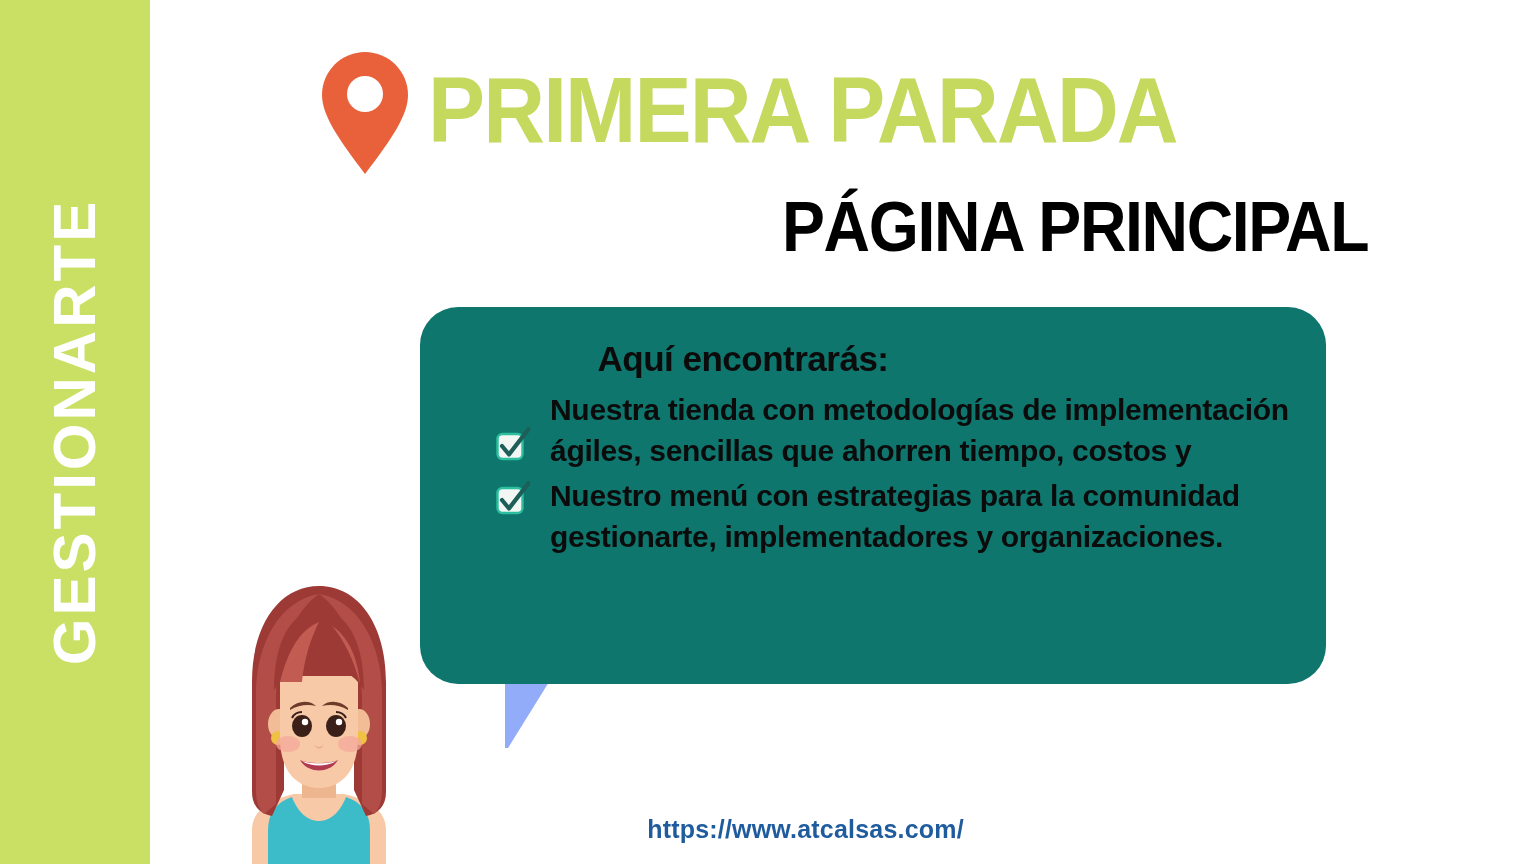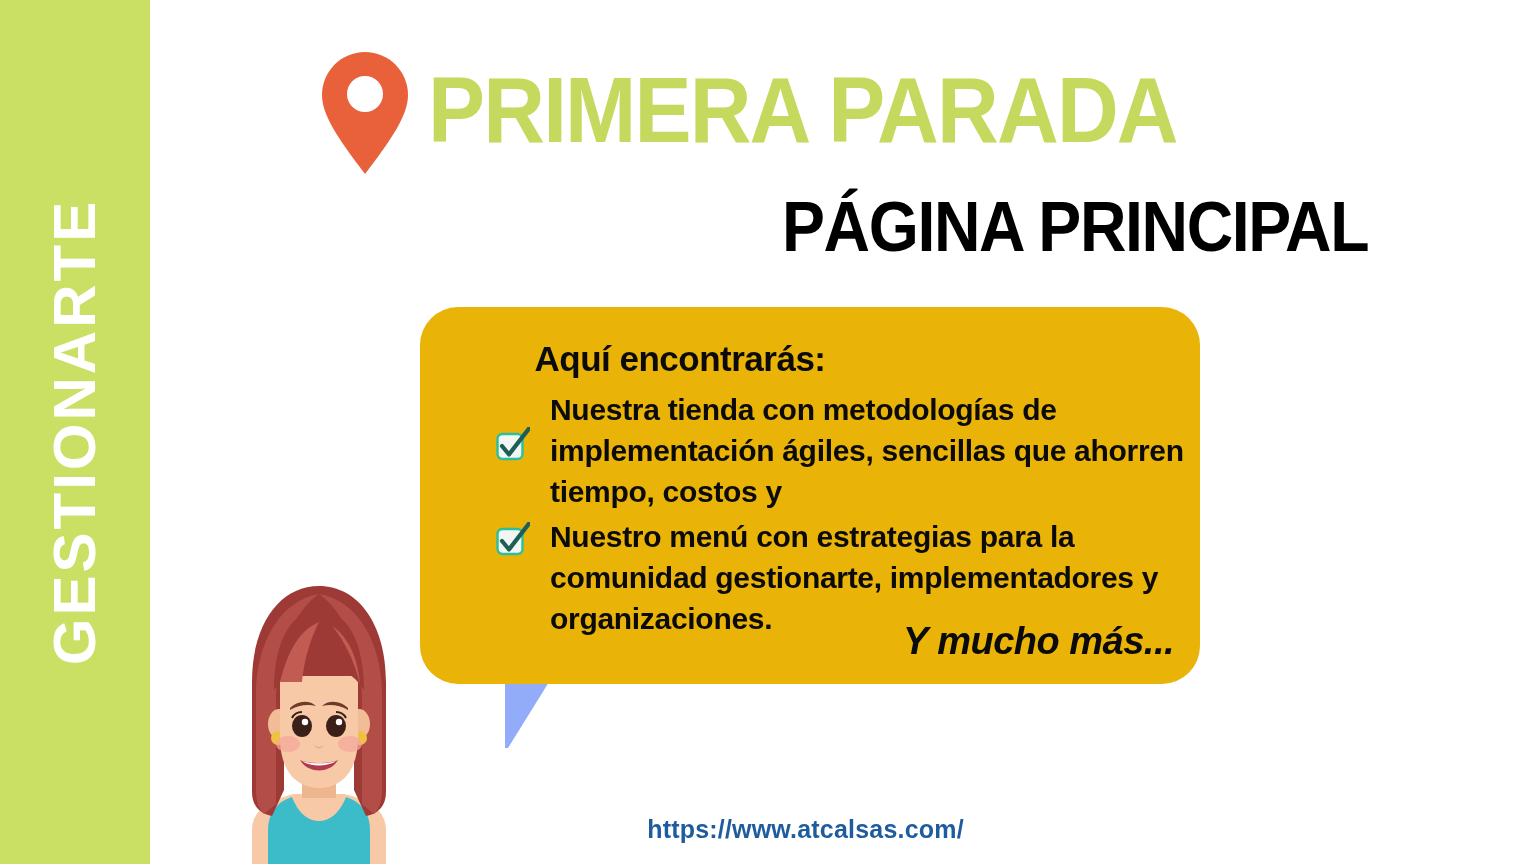--- a/index.html
+++ b/index.html
@@ -75,23 +75,23 @@
     transform: scaleX(0.92);
     transform-origin: left top;
     white-space: nowrap;
   }
 
   
   .bubble {
     position: absolute;
     left: 420px;
     top: 307px;
-    width: 780px;
+    width: 906px;
     height: 377px;
-    background: #eab308;
+    background: #0f766e;
     border-radius: 38px;
     box-sizing: border-box;
   }
   .bubble-tail {
     position: absolute;
     left: 505px;
     top: 682px;
     width: 52px;
     height: 68px;
   }
@@ -222,21 +222,20 @@
         <svg viewBox="0 0 34 34" width="34" height="34" aria-hidden="true">
           <rect x="1.5" y="7" width="25" height="25" rx="5" ry="5" fill="#f2f7f4" stroke="#2bbfa0" stroke-width="2.4"></rect>
           <path d="M6 19 L13 27.5 L33 1.5" fill="none" stroke="#1d5f58" stroke-width="4.2" stroke-linecap="round" stroke-linejoin="round"></path>
         </svg>
       </span>
       <span class="bullet-text">Nuestro menú con estrategias para la comunidad gestionarte, implementadores y organizaciones.</span>
     </div>
 
   </div>
 
-  <div class="bubble-footer">Y mucho más...</div>
 </div>
 
 <div class="avatar">
   <svg viewBox="0 0 166 286" width="166" height="286" aria-hidden="true">
 
     <path d="M16 286 L16 252 C16 231 36 221 58 216 L108 216 C130 221 150 231 150 252 L150 286 Z" fill="#f7c9a6"></path>
 
     <path d="M66 182 L100 182 L100 220 L66 220 Z" fill="#edb68f"></path>
 
     <path d="M56 219 C56 219 64 243 83 243 C102 243 110 219 110 219

